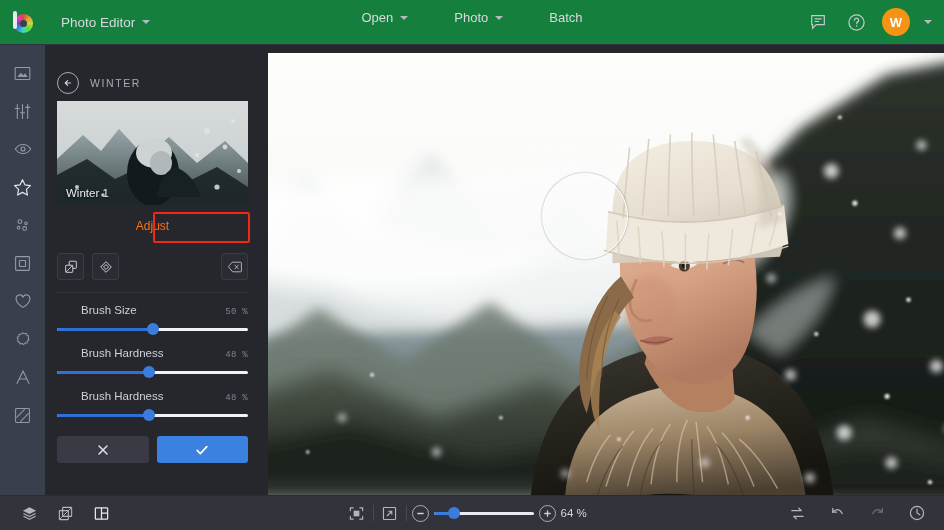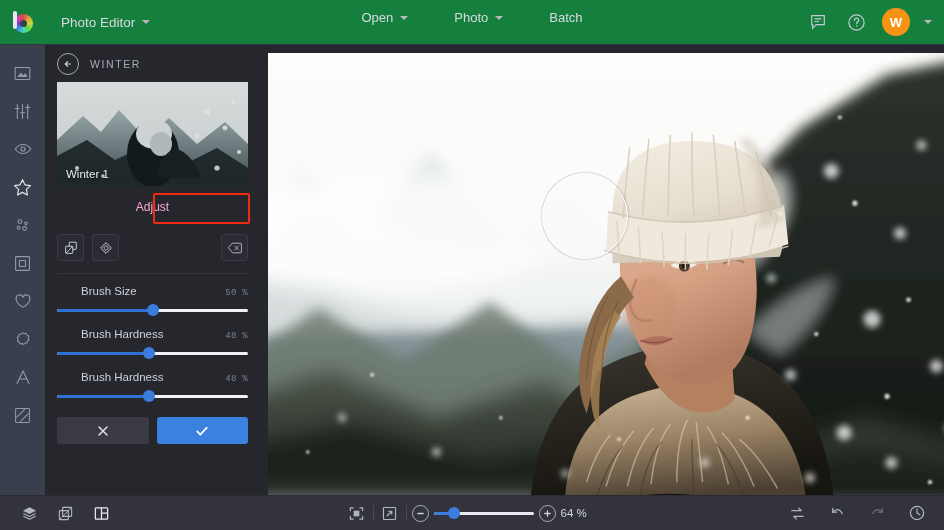--- a/index.html
+++ b/index.html
@@ -68,21 +68,21 @@
     width:34px;height:36px; display:flex;align-items:center;justify-content:center;
     cursor:pointer; color:#9499a8; border-radius:3px;
   }
   .rail-item.active { color:#e3e5ec; }
 
   
   .panel {
     width:215px; flex:0 0 215px; background:#26262d; display:flex; flex-direction:column;
     position:relative;
   }
-  .panel-head { height:37px; display:flex; align-items:center; gap:11px; padding:0 12px; }
+  .panel-head { height:37px; display:flex; align-items:center; gap:11px; padding:0 12px;margin-top:19px; }
   .back-circle {
     width:22px;height:22px;border-radius:50%;border:1.3px solid #a7abb6;
     display:flex;align-items:center;justify-content:center;cursor:pointer; color:#cfd2da;
   }
   .panel-title { color:#a8abb5; font-size:10.5px; letter-spacing:1.6px; }
 
   .preset-thumb {
     margin:0 12px; height:104px; position:relative; overflow:hidden; background:#1b1f22; cursor:pointer;
   }
   .thumb-img { position:absolute; inset:0; }
@@ -97,21 +97,21 @@
   }
   .layer-name { color:#d2d5dd; font-size:11.5px; flex:1; }
   .q-badge {
     width:14px;height:14px;border-radius:50%; background:#e7e9ee; color:#26262d;
     font-size:9.5px; font-weight:bold; display:flex;align-items:center;justify-content:center; cursor:pointer;
   }
   .close-x { color:#dcdee4; cursor:pointer; display:flex; align-items:center; }
 
   .tabs { display:flex; padding:0 10px; margin-top:5px; position:relative; }
   .tab {
-    flex:1; text-align:center; padding:9px 0 10px; font-size:12px; color:#f9a8d4; cursor:pointer; position:relative;
+    flex:1; text-align:center; padding:9px 0 10px; font-size:12px; color:#f97316; cursor:pointer; position:relative;
   }
   .tab.active { color:#e6e8ee; }
   .tab.active::after {
     content:""; position:absolute; left:22%; right:22%; bottom:3px; height:1.5px; background:#e6e8ee;
   }
   .tab-annot {
     position:absolute; border:2.5px solid #f02a12; border-radius:2px; pointer-events:none;
   }
 
   .tool-row { display:flex; align-items:center; padding:10px 12px 0; gap:8px; }

